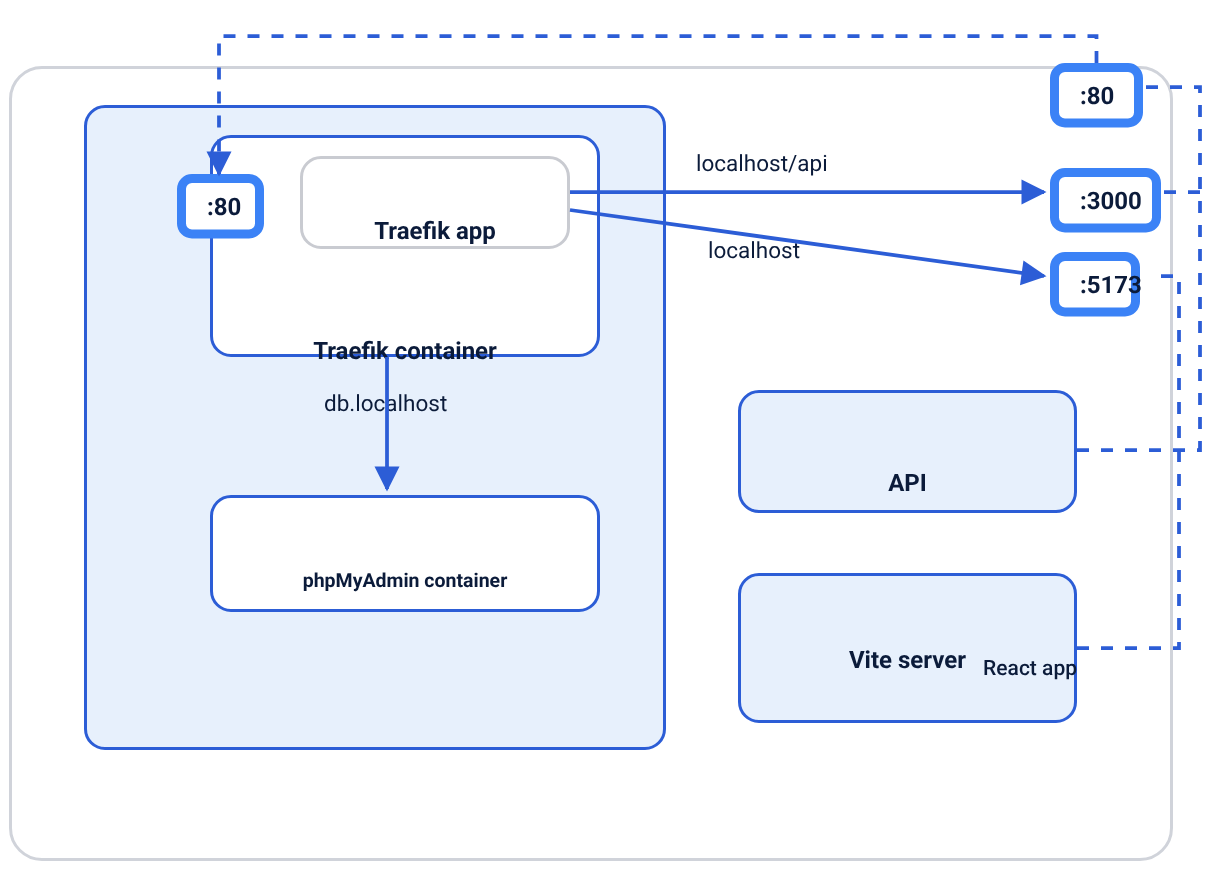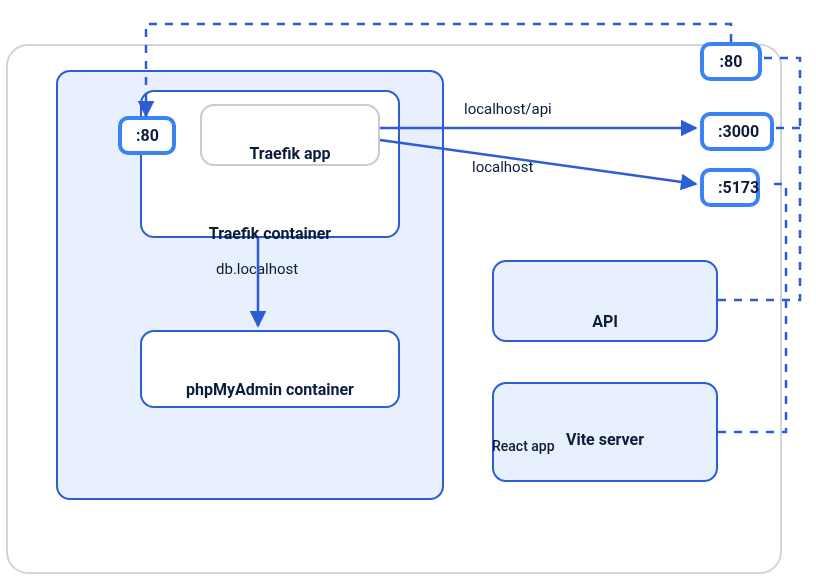--- a/index.html
+++ b/index.html
@@ -2,43 +2,43 @@
 <html><head>
 <meta charset="utf-8">
 <style>
   html,body{margin:0;padding:0;font-family:-apple-system,BlinkMacSystemFont,"Segoe UI",Roboto,Arial,sans-serif;background:#fff;}
   .stage{position:relative;width:816px;height:581px;}
   .box{position:absolute;border-radius:14px;box-sizing:border-box;}
   .solid{border:2px solid #2c5dd6;}
   .light{background:#e7f0fc;}
   .white{background:#fff;}
   .label{position:absolute;color:#0b1b3a;font-weight:700;text-align:center;margin-top:20px;}
-  .sublabel{position:absolute;color:#0b1b3a;font-weight:500;text-align:left;}
-  .portbox{position:absolute;background:#fff;border:4px solid #3b82f6;border-radius:10px;padding:6px 14px;font-weight:700;color:#0b1b3a;box-sizing:border-box;text-align:center;}
+  .sublabel{position:absolute;color:#0b1b3a;font-weight:500;text-align:right;}
+  .portbox{position:absolute;background:#fff;border:6px solid #3b82f6;border-radius:10px;padding:6px 14px;font-weight:700;color:#0b1b3a;box-sizing:border-box;text-align:center;}
   .edge-label{position:absolute;color:#0b1b3a;font-size:15px;padding-left:20px;}
   svg{position:absolute;left:0;top:0;pointer-events:none;}
   .stroke{stroke:#2c5dd6;stroke-width:2.5;fill:none;}
   .dash{stroke-dasharray:8 8;}
 </style>
 </head>
 <body>
 <div class="stage">
 
 <div class="box white" style="left:6px;top:44px;width:776px;height:530px;border:2px solid #d0d3da;border-radius:22px;"></div>
 
 <div class="box light solid" style="left:56px;top:70px;width:388px;height:430px;"></div>
 
 <div class="box white solid" style="left:140px;top:90px;width:260px;height:148px;"></div>
 <div class="label" style="left:140px;top:204px;width:260px;font-size:16px;">Traefik container</div>
 
 <div class="box white" style="left:200px;top:104px;width:180px;height:62px;border:2px solid #c9cbd1;"></div>
 <div class="label" style="left:200px;top:124px;width:180px;font-size:16px;">Traefik app</div>
 
 <div class="box white solid" style="left:140px;top:330px;width:260px;height:78px;"></div>
-<div class="label" style="left:140px;top:360px;width:260px;font-size:16px;">phpMyAdmin container</div>
+<div class="label" style="left:140px;top:360px;width:260px;font-size:13px;">phpMyAdmin container</div>
 
 <div class="box light solid" style="left:492px;top:260px;width:226px;height:82px;"></div>
 <div class="label" style="left:492px;top:292px;width:226px;font-size:16px;">API</div>
 
 <div class="box light solid" style="left:492px;top:382px;width:226px;height:100px;"></div>
 <div class="label" style="left:492px;top:410px;width:226px;font-size:16px;">Vite server</div>
 <div class="sublabel" style="left:492px;top:438px;width:226px;font-size:14px;">React app</div>
 
 <div class="portbox" style="left:700px;top:42px;width:62px;">:80</div>
 <div class="portbox" style="left:700px;top:112px;width:74px;">:3000</div>

